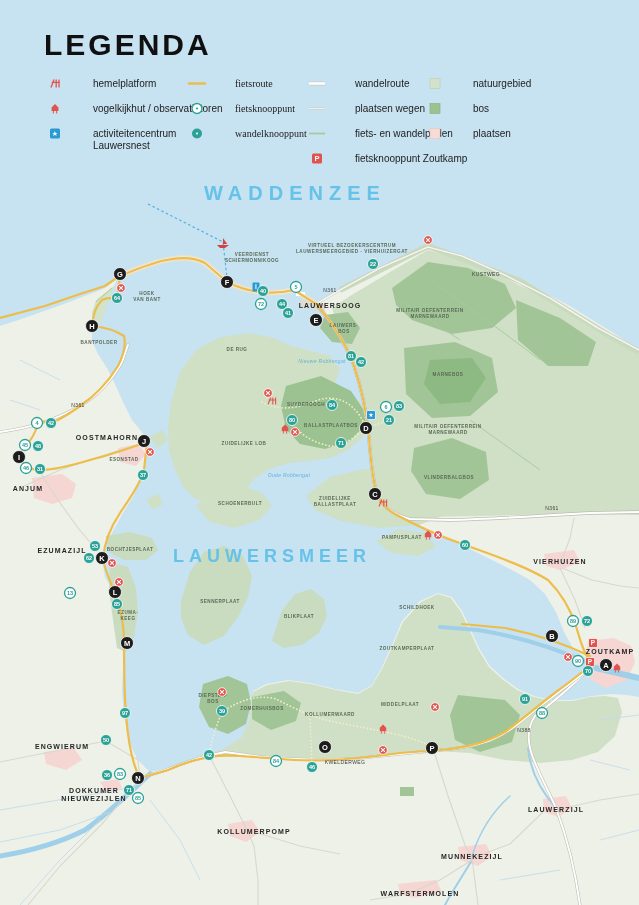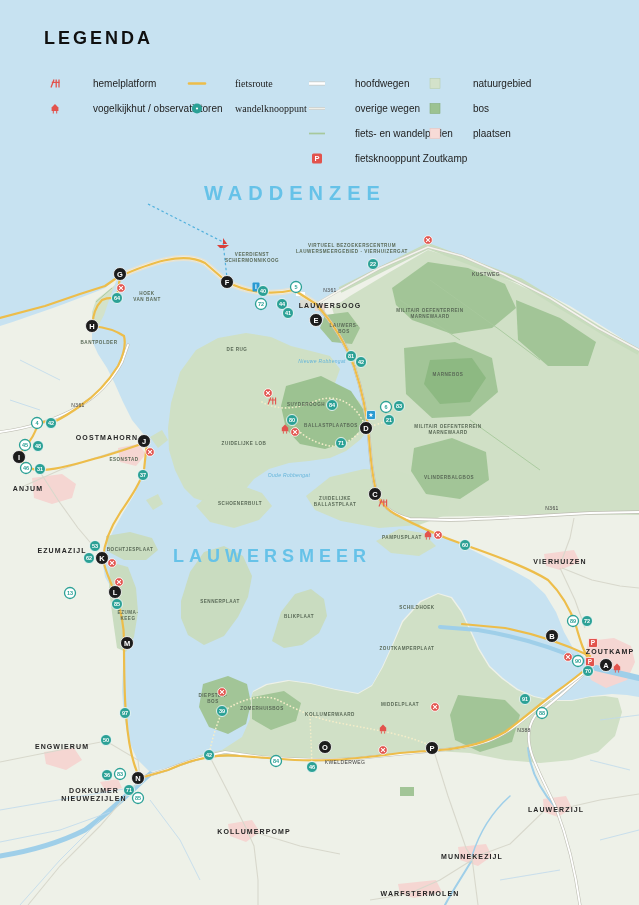--- a/index.html
+++ b/index.html
@@ -7,21 +7,21 @@
     width:639px;height:905px;overflow:hidden;position:relative;
     background:#c7e2f1;
     font-family:"Liberation Sans", sans-serif;
   }
   #map{position:absolute;left:0;top:0;}
   .legend{
     position:absolute;left:0;top:0;width:639px;z-index:5;
   }
   .legend-title{
     position:absolute;left:44px;top:28px;
-    font-size:18px;font-weight:800;letter-spacing:3px;color:#101010;
+    font-size:30px;font-weight:800;letter-spacing:3px;color:#101010;
   }
   .legend-col{position:absolute;top:76px;}
   .legend-row{display:flex;align-items:flex-start;height:25px;}
   .legend-ic{width:22px;height:15px;flex:0 0 22px;margin-right:7px;margin-top:0px;}
   .legend-lab{font-size:10px;color:#222;line-height:12px;padding-top:2px;white-space:nowrap;padding-left:20px;}
 </style>
 </head>
 <body>
 
 <svg id="map" width="639" height="905" viewBox="0 0 639 905">
@@ -583,58 +583,76 @@
         </div>
         <div class="legend-row">
           <span class="legend-ic"><svg width="22" height="15" viewBox="-11 -7.5 22 15">
               <g>
                 <path d="M-3.4,-1 L0,-4.6 L3.4,-1 L3.4,2.4 L-3.4,2.4 Z" fill="#e2534d"></path>
                 <path d="M-1.7,2.4 V5 M1.7,2.4 V5" stroke="#e2534d" stroke-width="1"></path>
               </g>
             </svg></span>
           <span class="legend-lab">vogelkijkhut / observatietoren</span>
         </div>
+        <div class="legend-row">
+          <span class="legend-ic"><svg width="22" height="15" viewBox="-11 -7.5 22 15">
+              <g>
+                <rect x="-5" y="-5" width="10" height="10" rx="1.5" fill="#2a9ad2"></rect>
+                <text x="0" y="2.3" text-anchor="middle" font-size="7" fill="#fff">★</text>
+              </g>
+            </svg></span>
+          <span class="legend-lab">activiteitencentrum<br>Lauwersnest</span>
+        </div>
       </div>
       <div class="legend-col" style="left: 186px; font-family: Liberation Serif, serif;">
         <div class="legend-row">
           <span class="legend-ic"><svg width="22" height="15" viewBox="-11 -7.5 22 15">
               <g>
                 <line x1="-8" x2="8" y1="0" y2="0" stroke="#edbd4a" stroke-width="2.6" stroke-linecap="round"></line>
               </g>
             </svg></span>
           <span class="legend-lab">fietsroute</span>
         </div>
         <div class="legend-row">
           <span class="legend-ic"><svg width="22" height="15" viewBox="-11 -7.5 22 15">
               <g>
+                <circle r="5" fill="#fff" stroke="#2ca196" stroke-width="1.4"></circle>
+                <circle r="1.1" fill="#2ca196"></circle>
+              </g>
+            </svg></span>
+          <span class="legend-lab">fietsknooppunt</span>
+        </div>
+        <div class="legend-row">
+          <span class="legend-ic"><svg width="22" height="15" viewBox="-11 -7.5 22 15">
+              <g>
                 <circle r="5" fill="#2ca196"></circle>
                 <circle r="1.1" fill="#fff"></circle>
               </g>
             </svg></span>
           <span class="legend-lab">wandelknooppunt</span>
         </div>
       </div>
       <div class="legend-col" style="left: 306px;">
         <div class="legend-row">
           <span class="legend-ic"><svg width="22" height="15" viewBox="-11 -7.5 22 15">
               <g>
                 <line x1="-8" x2="8" y1="0" y2="0" stroke="#c8c8c0" stroke-width="4"></line>
                 <line x1="-8" x2="8" y1="0" y2="0" stroke="#fff" stroke-width="2.6"></line>
               </g>
             </svg></span>
-          <span class="legend-lab">hoofdwegen</span>
+          <span class="legend-lab">wandelroute</span>
         </div>
         <div class="legend-row">
           <span class="legend-ic"><svg width="22" height="15" viewBox="-11 -7.5 22 15">
               <g>
                 <line x1="-8" x2="8" y1="0" y2="0" stroke="#c8c8c0" stroke-width="2.4"></line>
                 <line x1="-8" x2="8" y1="0" y2="0" stroke="#efefe8" stroke-width="1.4"></line>
               </g>
             </svg></span>
-          <span class="legend-lab">overige wegen</span>
+          <span class="legend-lab">plaatsen wegen</span>
         </div>
         <div class="legend-row">
           <span class="legend-ic"><svg width="22" height="15" viewBox="-11 -7.5 22 15">
               <g>
                 <line x1="-8" x2="8" y1="0" y2="0" stroke="#a7c89c" stroke-width="1.7"></line>
               </g>
             </svg></span>
           <span class="legend-lab">fiets- en wandelpaden</span>
         </div>
         <div class="legend-row">

